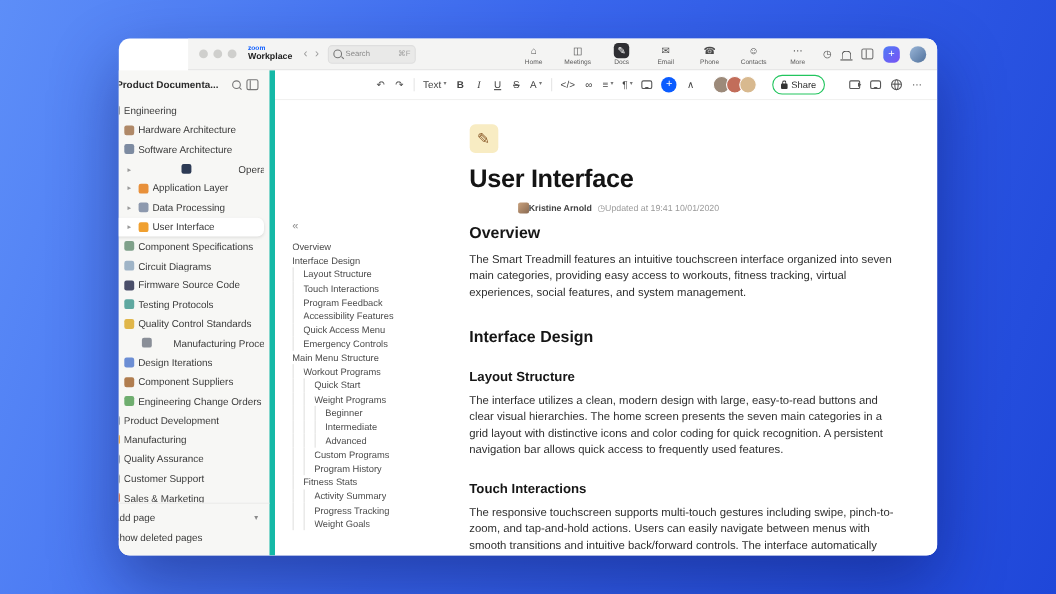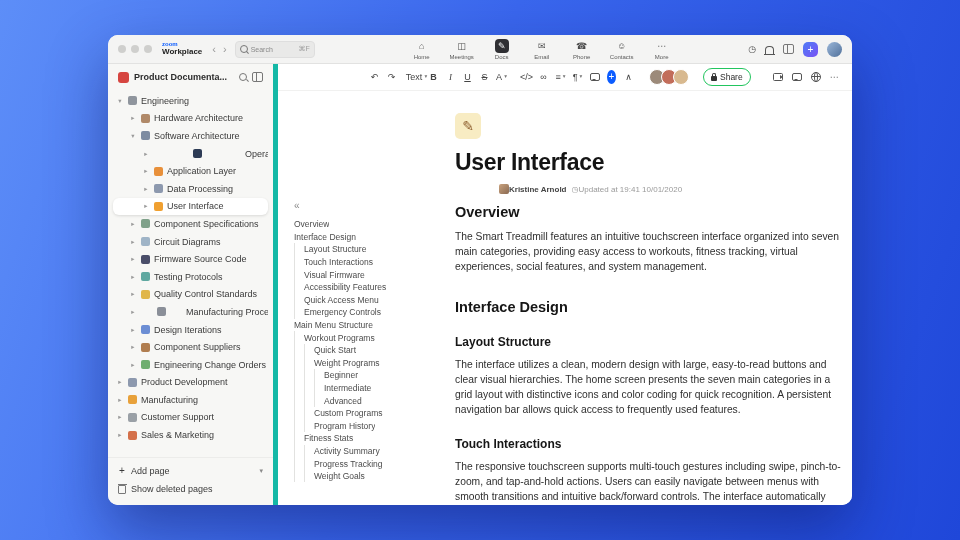--- a/index.html
+++ b/index.html
@@ -1,21 +1,21 @@
 <!DOCTYPE html>
 <html><head>
 <meta charset="utf-8">
 <style>
   html,body{margin:0;padding:0;width:960px;height:540px;overflow:hidden;
     font-family:"Liberation Sans",sans-serif;-webkit-font-smoothing:antialiased;}
   .stage{position:relative;width:960px;height:540px;
     background:linear-gradient(110deg,#5d8ef8 0%,#3a67ee 45%,#1f47d9 100%);}
   .window{position:absolute;left:108px;top:35px;width:744px;height:470px;border-radius:10px;
     overflow:hidden;display:flex;flex-direction:column;background:#fff;
-    box-shadow:0 25px 60px rgba(8,18,90,.45);}
+    box-shadow:0 25px 60px rgba(8,18,90,.45);align-items:flex-end;}
   
   .titlebar{height:28px;min-height:28px;background:#f4f4f3;border-bottom:1px solid #e2e2e1;
     display:flex;align-items:center;padding:0 10px;gap:8px;}
   .traffic{display:flex;gap:5px;align-items:center;}
   .dot{width:8px;height:8px;border-radius:50%;background:#cfcfcd;display:inline-block;}
   .brand{display:flex;flex-direction:column;line-height:1.1;margin-left:2px;}
   .brand-zoom{font-size:6px;color:#0b5cff;font-weight:700;}
   .brand-wp{font-size:8px;color:#222;font-weight:700;}
   .nav-arrows{display:flex;gap:7px;color:#9b9b9b;font-size:11px;margin-left:2px;line-height:1;}
   .searchbox{width:70px;height:15px;background:#e9e9e8;border:1px solid #dedede;border-radius:4px;
@@ -265,20 +265,25 @@
               <span class="doc-ic" style="background: rgb(141, 153, 174);"></span>
               <span class="lbl">Product Development</span>
             </div>
             <div class="tree-row" style="padding-left: 3px;">
               <span class="chev">▸</span>
               <span class="doc-ic" style="background: rgb(232, 161, 58);"></span>
               <span class="lbl">Manufacturing</span>
             </div>
             <div class="tree-row" style="padding-left: 3px;">
               <span class="chev">▸</span>
+              <span class="doc-ic" style="background: rgb(141, 153, 174);"></span>
+              <span class="lbl">Quality Assurance</span>
+            </div>
+            <div class="tree-row" style="padding-left: 3px;">
+              <span class="chev">▸</span>
               <span class="doc-ic" style="background: rgb(154, 160, 166);"></span>
               <span class="lbl">Customer Support</span>
             </div>
             <div class="tree-row" style="padding-left: 3px;">
               <span class="chev">▸</span>
               <span class="doc-ic" style="background: rgb(212, 112, 74);"></span>
               <span class="lbl">Sales &amp; Marketing</span>
             </div>
           </div>
         <div class="sidebar-footer">
@@ -362,21 +367,21 @@
                 <div class="ol-row">
                   <span class="guide"></span>
                   <span class="ol-lbl">Layout Structure</span>
                 </div>
                 <div class="ol-row">
                   <span class="guide"></span>
                   <span class="ol-lbl">Touch Interactions</span>
                 </div>
                 <div class="ol-row">
                   <span class="guide"></span>
-                  <span class="ol-lbl">Visual Firmware</span>
+                  <span class="ol-lbl">Program Feedback</span>
                 </div>
                 <div class="ol-row">
                   <span class="guide"></span>
                   <span class="ol-lbl">Accessibility Features</span>
                 </div>
                 <div class="ol-row">
                   <span class="guide"></span>
                   <span class="ol-lbl">Quick Access Menu</span>
                 </div>
                 <div class="ol-row">

